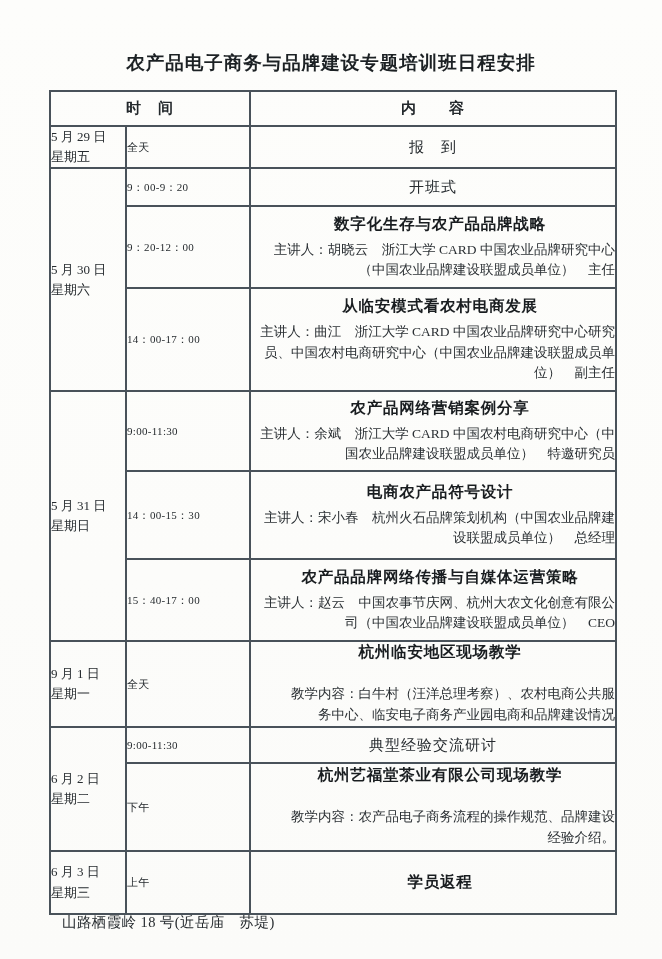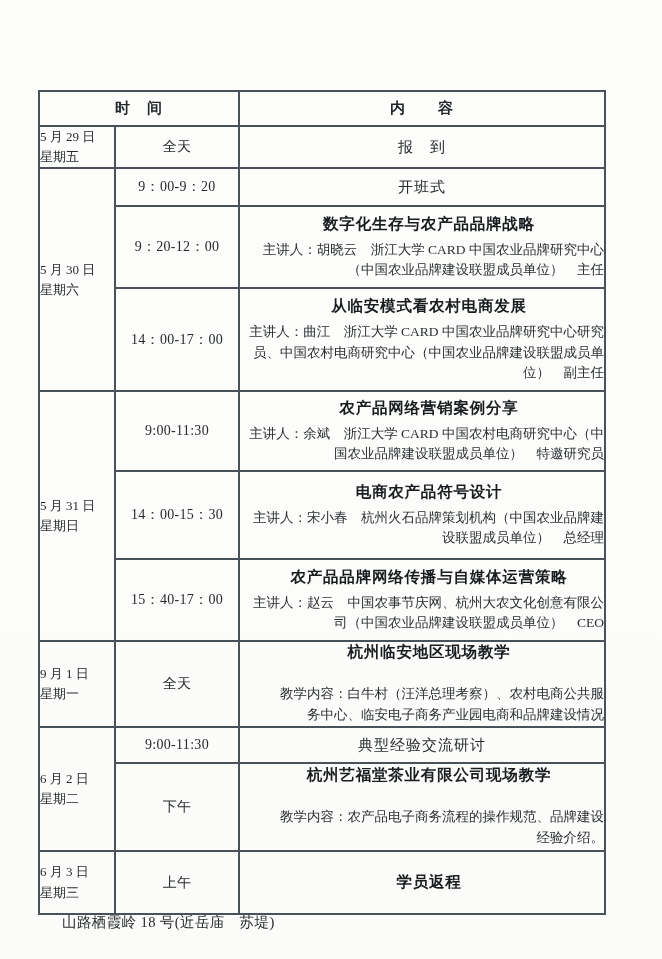--- a/index.html
+++ b/index.html
@@ -15,21 +15,21 @@
     margin:0;
     position:absolute;left:0;top:50px;width:662px;
     text-align:center;
     font-family:"Liberation Sans","DejaVu Sans",sans-serif;
     font-weight:bold;
     font-size:18.5px;
     letter-spacing:1px;
     color:#1c2124;
   }
   table.schedule{
-    position:absolute;left:38px;top:90px;
+    position:absolute;left:49px;top:90px;
     width:566px;
     border-collapse:collapse;
     table-layout:fixed;
     border:2.5px solid #3a434c;
   }
   .schedule th,.schedule td{
     border:2px solid #49525a;
     padding:0;
     vertical-align:middle;
   }
@@ -38,21 +38,21 @@
   .c-content{width:366px;}
   th.hdr{
     font-size:15px;font-weight:600;letter-spacing:1px;
     text-align:center;color:#23282c;
   }
   .date-cell{
     text-align:left;font-size:13px;line-height:1.55;
     color:#262b2f;
   }
   .time-cell{
-    text-align:center;font-size:14px;letter-spacing:0.3px;
+    font-size:11px;letter-spacing:0.3px;
     color:#262b2f;
   }
   .content-cell{
     padding:4px 10px;text-align:center;color:#262b2f;
   }
   .bold-title{
     font-family:"Liberation Sans","DejaVu Sans",sans-serif;
     font-weight:bold;font-size:15.5px;letter-spacing:0.8px;
     color:#191d20;
     padding-left:14px;
@@ -73,20 +73,21 @@
     font-size:14.5px;line-height:1.75;color:#272c30;
     letter-spacing:0.4px;
   }
   .location .l1{text-indent:2.2em;}
 </style>
 </head>
 <body>
 
 <div class="page">
 
+  <h1 class="doc-title">农产品电子商务与品牌建设专题培训班日程安排</h1>
 
   <table class="schedule">
     <colgroup>
         <col class="c-date">
         <col class="c-time">
         <col class="c-content">
       </colgroup>
 
     <tbody>
         <tr style="height:35px">

